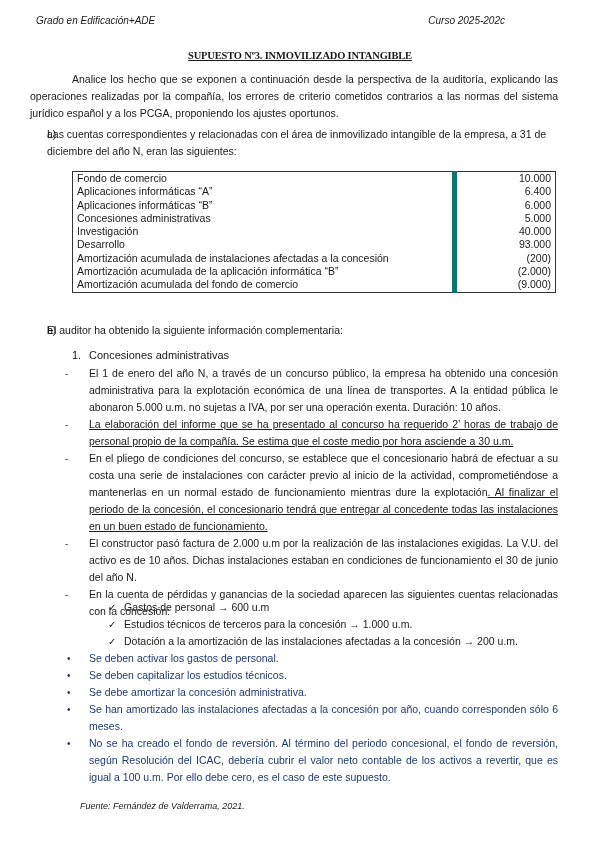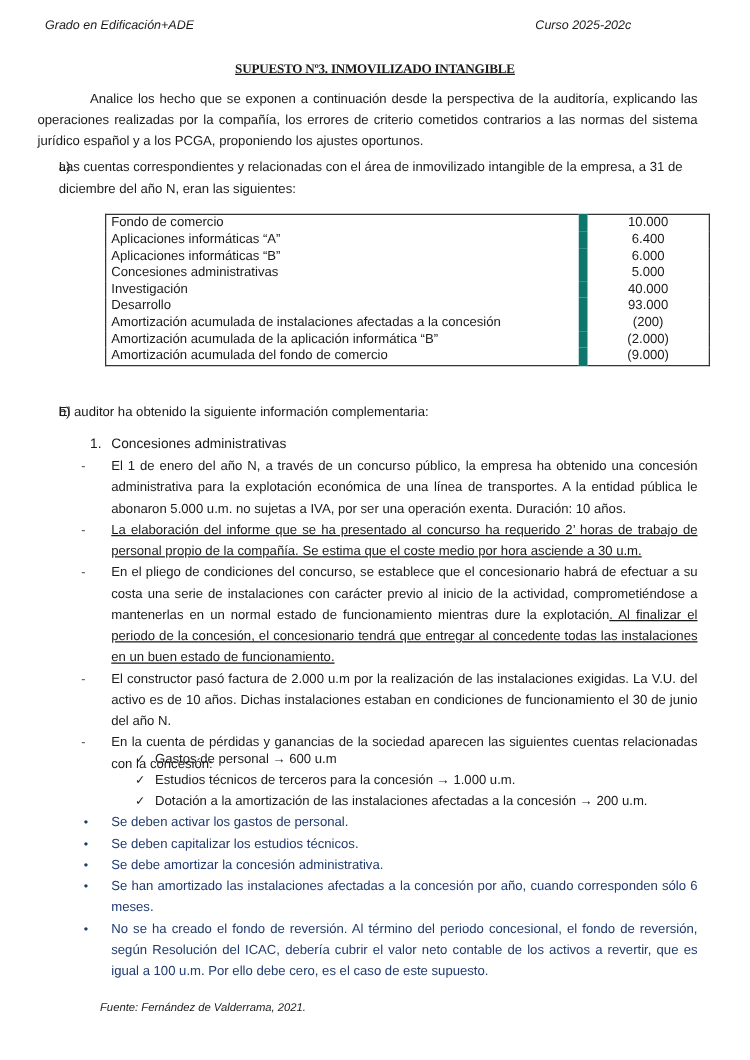--- a/index.html
+++ b/index.html
@@ -7,23 +7,23 @@
   body { font-family: "Liberation Sans", sans-serif; color: #1a1a1a; position: relative; font-size: 10.5px; }
   .page { position: absolute; left: 0; top: 0; width: 540px; height: 848px; }
   .header-left { position: absolute; left: 36px; top: 15px; font-style: italic; font-size: 10px; }
   .header-right { position: absolute; right: 35px; top: 15px; font-style: italic; font-size: 10px; }
   .title { position: absolute; left: 0; width: 600px; top: 50px; text-align: center; font-weight: bold; font-size: 10.5px; text-decoration: underline; letter-spacing: -0.2px; font-family: Liberation Serif, serif; }
   .intro { position: absolute; left: 30px; width: 528px; top: 71px; line-height: 17px; text-align: justify; }
   .intro .indent { display: inline-block; width: 42px; }
   .sec { position: absolute; left: 47px; width: 510px; line-height: 17px; }
   .sec .lbl { position: absolute; left: 0; top: 0; }
   .sec .txt { display: block; }
-  table.acc { position: absolute; left: 72px; top: 171px; width: 484px; border-collapse: collapse; border: 1px solid #333; font-size: 10.5px; margin-left: 12px; }
+  table.acc { position: absolute; left: 72px; top: 171px; width: 484px; border-collapse: collapse; border: 1px solid #333; font-size: 10.5px; }
   table.acc td { padding: 0 4px; line-height: 13.3px; height: 13.3px; white-space: nowrap; }
-  table.acc td.val { width: 101px; text-align: center; border-left: 7px solid #0f766e; }
+  table.acc td.val { width: 101px; text-align: right; border-left: 5px solid #0f766e; }
   .sub-title { position: absolute; left: 72px; top: 349px; font-weight: normal; font-size: 11px; }
   .sub-title .num { display: inline-block; width: 17px; }
   .blist { position: absolute; left: 63px; width: 495px; }
   .bitem { position: relative; padding-left: 26px; line-height: 17px; text-align: justify; }
   .bitem .dash { position: absolute; left: 2px; top: 0; font-size: 10px; color: #444; }
   .u { text-decoration: underline; }
   .checks { position: absolute; left: 108px; top: 599px; }
   .citem { line-height: 17px; position: relative; padding-left: 16px; }
   .citem .ck { position: absolute; left: 0; top: 0; font-size: 10px; }
   .ansl { position: absolute; left: 63px; width: 495px; }

